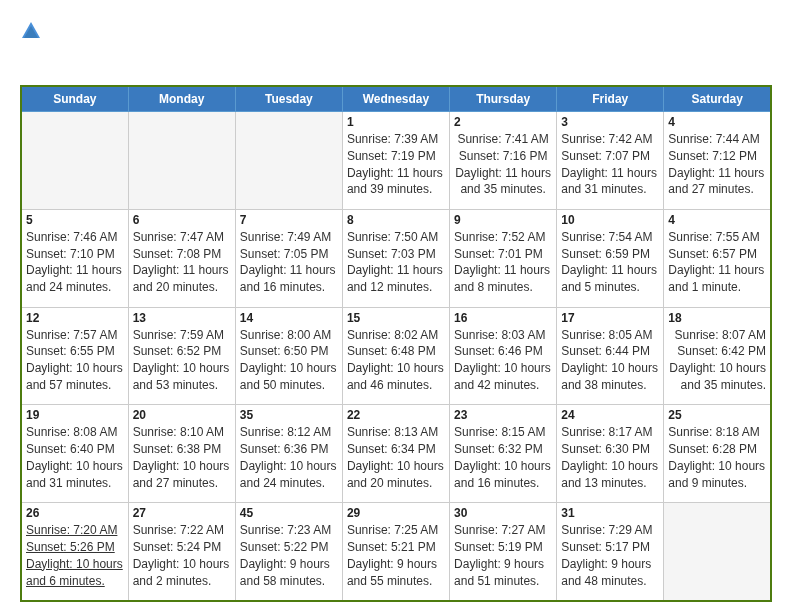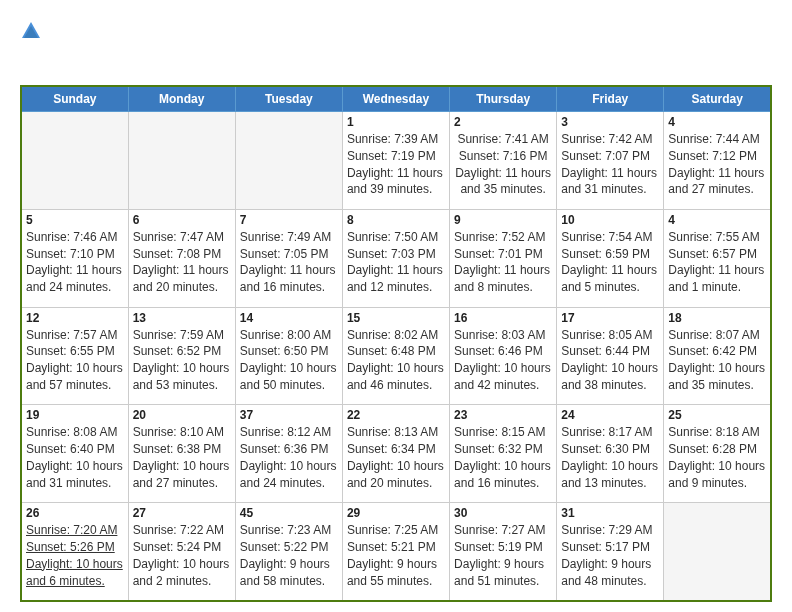--- a/index.html
+++ b/index.html
@@ -261,21 +261,21 @@
           </td>
           <td>
             <span class="day-number">17</span>
             <div class="day-info" style="white-space: pre-line;">Sunrise: 8:05 AM
 Sunset: 6:44 PM
 Daylight: 10 hours
 and 38 minutes.</div>
           </td>
           <td>
             <span class="day-number">18</span>
-            <div class="day-info" style="white-space: pre-line;">Sunrise: 8:07 AM
+            <div class="day-info" style="white-space: pre-line; text-align: right;">Sunrise: 8:07 AM
 Sunset: 6:42 PM
 Daylight: 10 hours
 and 35 minutes.</div>
           </td>
         </tr>
         <tr>
           <td>
             <span class="day-number">19</span>
             <div class="day-info" style="white-space: pre-line;">Sunrise: 8:08 AM
 Sunset: 6:40 PM
@@ -283,21 +283,21 @@
 and 31 minutes.</div>
           </td>
           <td>
             <span class="day-number">20</span>
             <div class="day-info" style="white-space: pre-line;">Sunrise: 8:10 AM
 Sunset: 6:38 PM
 Daylight: 10 hours
 and 27 minutes.</div>
           </td>
           <td>
-            <span class="day-number">37</span>
+            <span class="day-number">35</span>
             <div class="day-info" style="white-space: pre-line;">Sunrise: 8:12 AM
 Sunset: 6:36 PM
 Daylight: 10 hours
 and 24 minutes.</div>
           </td>
           <td>
             <span class="day-number">22</span>
             <div class="day-info" style="white-space: pre-line;">Sunrise: 8:13 AM
 Sunset: 6:34 PM
 Daylight: 10 hours

